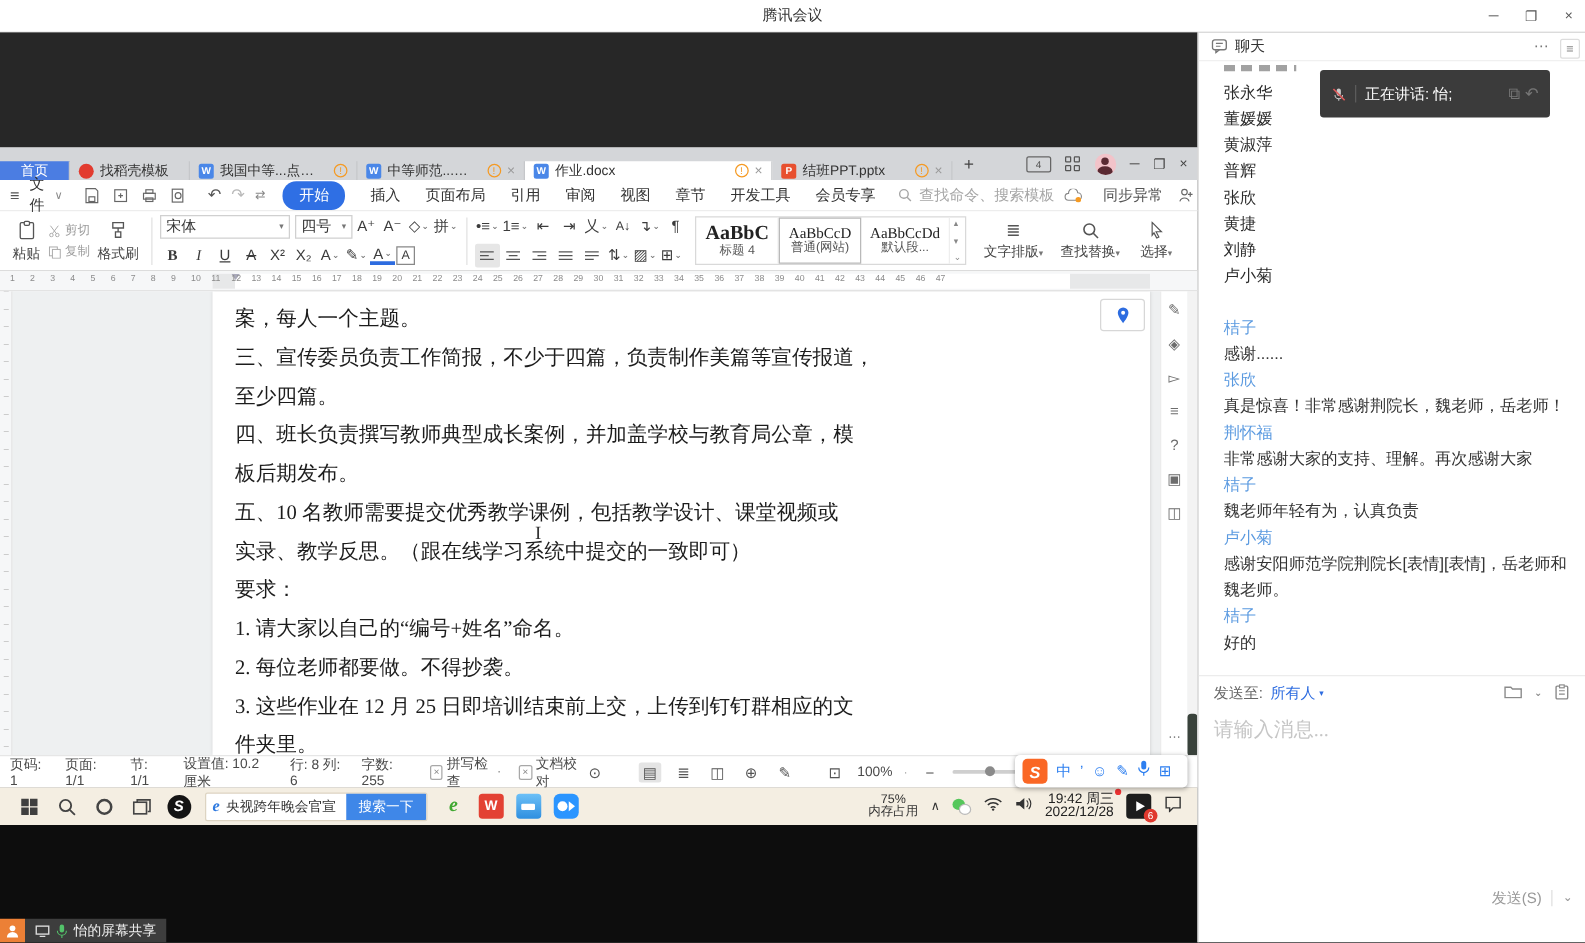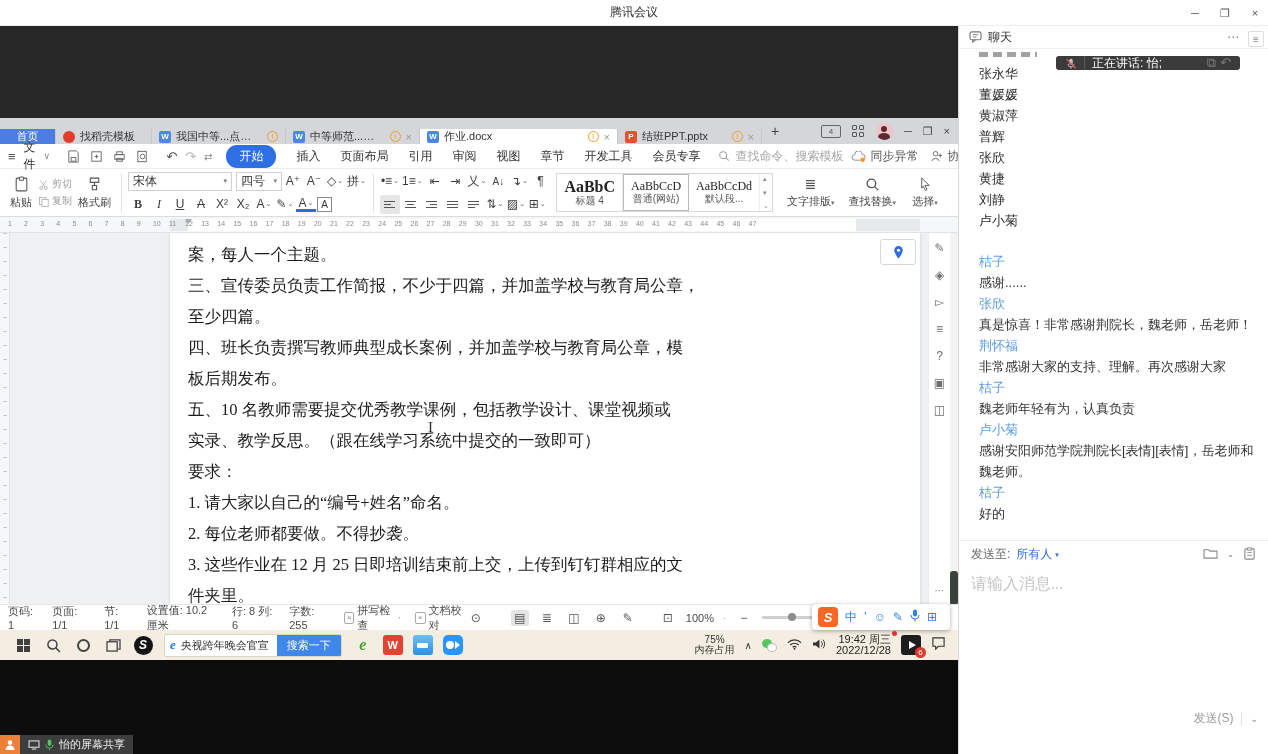--- a/index.html
+++ b/index.html
@@ -46,21 +46,21 @@
 
   .menubar { height:25px; display:flex; align-items:center; padding:0 8px; gap:8px; border-bottom:1px solid #ededed; font-size:12px; color:#333;}
   .menubar .mico { color:#555; font-size:13px; }
   .menubar svg { display:block; }
   .vsep { width:1px; height:14px; background:#e2e2e2; }
   .menu-items { display:flex; align-items:center; gap:20px; margin-left:6px;}
   .menu-item { color:#333; cursor:default; white-space:nowrap;}
   .menu-item.pill { background:#2f6fe4; color:#fff; padding:3px 13px; border-radius:11px;font-family:Liberation Mono, monospace; }
   .mb-search { display:flex; align-items:center; gap:5px; color:#a6a6a6; margin-left:10px; white-space:nowrap;}
   .mb-right { margin-left:auto; display:flex; align-items:center; gap:12px; color:#555; white-space:nowrap;}
-  .mb-right .lab { display:flex; align-items:center; gap:4px;}
+  .mb-right .lab { display:flex; align-items:center; gap:16px;}
 
   .toolbar { height:48px; display:flex; align-items:stretch; padding:2px 6px; gap:6px; border-bottom:1px solid #dcdcdc;}
   .tgroup { display:flex; align-items:center; gap:2px; }
   .bigbtn { display:flex; flex-direction:column; align-items:center; justify-content:center; font-size:11px;
     color:#444; padding:0 4px; gap:2px;}
   .bigbtn svg{display:block;}
   .smallcol { display:flex; flex-direction:column; justify-content:center; gap:3px; font-size:10px; color:#9c9c9c;}
   .smallcol .r { display:flex; align-items:center; gap:3px;}
   .two-rows { display:flex; flex-direction:column; justify-content:center; gap:3px;}
   .trow { display:flex; align-items:center; gap:1px; height:20px;}
@@ -160,21 +160,21 @@
   #sharebadge .bar { background:#3d3d3d; display:flex; align-items:center; gap:5px; padding:0 8px; }
   #sharebadge .bar .txt { color:#eee; font-size:11px; white-space:nowrap;font-family:Liberation Serif, serif;}
 
   
   #chat { position:absolute; left:958px; top:26px; width:310px; height:728px; background:#fff; border-left:1px solid #d8d8d8;}
   .chat-header { height:23px; display:flex; align-items:center; padding:0 10px; gap:6px; border-bottom:1px solid #f0f0f0;}
   .chat-header .ct { font-size:12px; color:#333; }
   .chat-header .hr { margin-left:auto; display:flex; align-items:center; gap:12px; color:#777; font-size:12px;}
   .hamb { position:absolute; right:4px; top:5px; width:16px; height:16px; border:1px solid #ddd; border-radius:2px;
     font-size:10px; color:#888; display:flex; align-items:center; justify-content:center; background:#fff;}
-  .toast { position:absolute; left:97px; top:30px; width:184px; height:14px; background:#3b3b3b; border-radius:3px;
+  .toast { position:absolute; left:97px; top:30px; width:184px; height:38px; background:#3b3b3b; border-radius:3px;
     display:flex; align-items:center; gap:7px; padding:0 9px; z-index:3;}
   .toast .tdiv { width:1px; height:14px; background:#5b5b5b;}
   .toast .ttext { color:#fff; font-size:12px; white-space:nowrap;}
   .toast .ghosts { margin-left:auto; display:flex; gap:4px; opacity:.4; color:#cfcfcf; font-size:13px;}
   .chat-list { position:absolute; left:0; top:24px; width:100%; height:492px; overflow:hidden; padding:2px 12px 0 20px;}
   .clip-row { height:9px; overflow:hidden; margin-bottom:2px;}
   .clip-row i { display:block; width:58px; height:12px; background:
     repeating-linear-gradient(to right,#555 0 9px,transparent 9px 14px); opacity:.55; transform:translateY(-7px);}
   .member { font-size:13px; line-height:21px; color:#2b2b2b; }
   .msg-gap { height:20px; }
@@ -596,21 +596,21 @@
             <span class="rnum" style="left: 732.5px;">46</span>
             <span class="rnum" style="left: 748.6px;">47</span>
           </div>
       </div>
 
       <div class="docarea">
         <div class="vruler"></div>
         <div class="page">
           <div class="doc-text" id="doc-lines">
               <div>案，每人一个主题。</div>
-              <div>三、宣传委员负责工作简报，不少于四篇，并加盖学校与教育局公章，</div>
+              <div>三、宣传委员负责工作简报，不少于四篇，负责制作美篇等宣传报道，</div>
               <div>至少四篇。</div>
               <div>四、班长负责撰写教师典型成长案例，并加盖学校与教育局公章，模</div>
               <div>板后期发布。</div>
               <div>五、10 名教师需要提交优秀教学课例，包括教学设计、课堂视频或</div>
               <div>实录、教学反思。（跟在线学习系统中提交的一致即可）</div>
               <div>要求：</div>
               <div>1. 请大家以自己的“编号+姓名”命名。</div>
               <div>2. 每位老师都要做。不得抄袭。</div>
               <div>3. 这些作业在 12 月 25 日即培训结束前上交，上传到钉钉群相应的文</div>
               <div>件夹里。</div>

